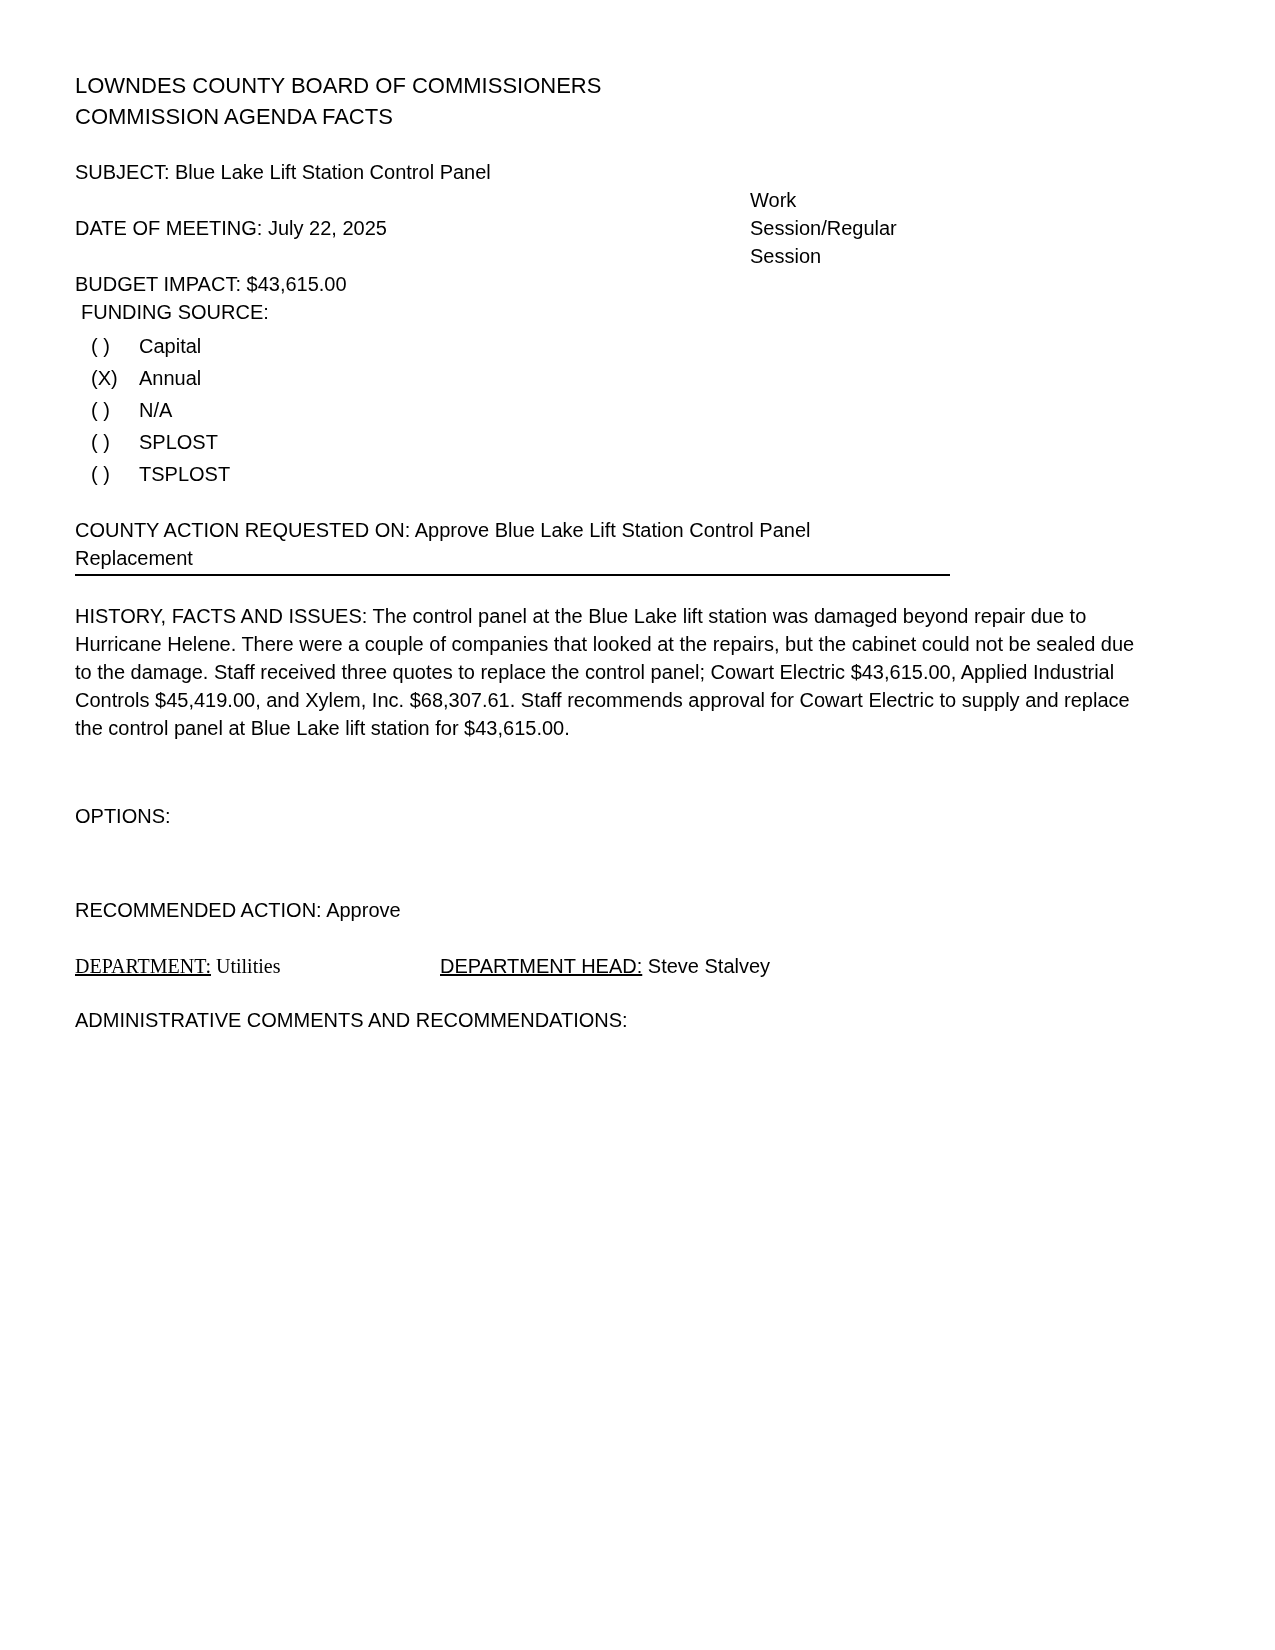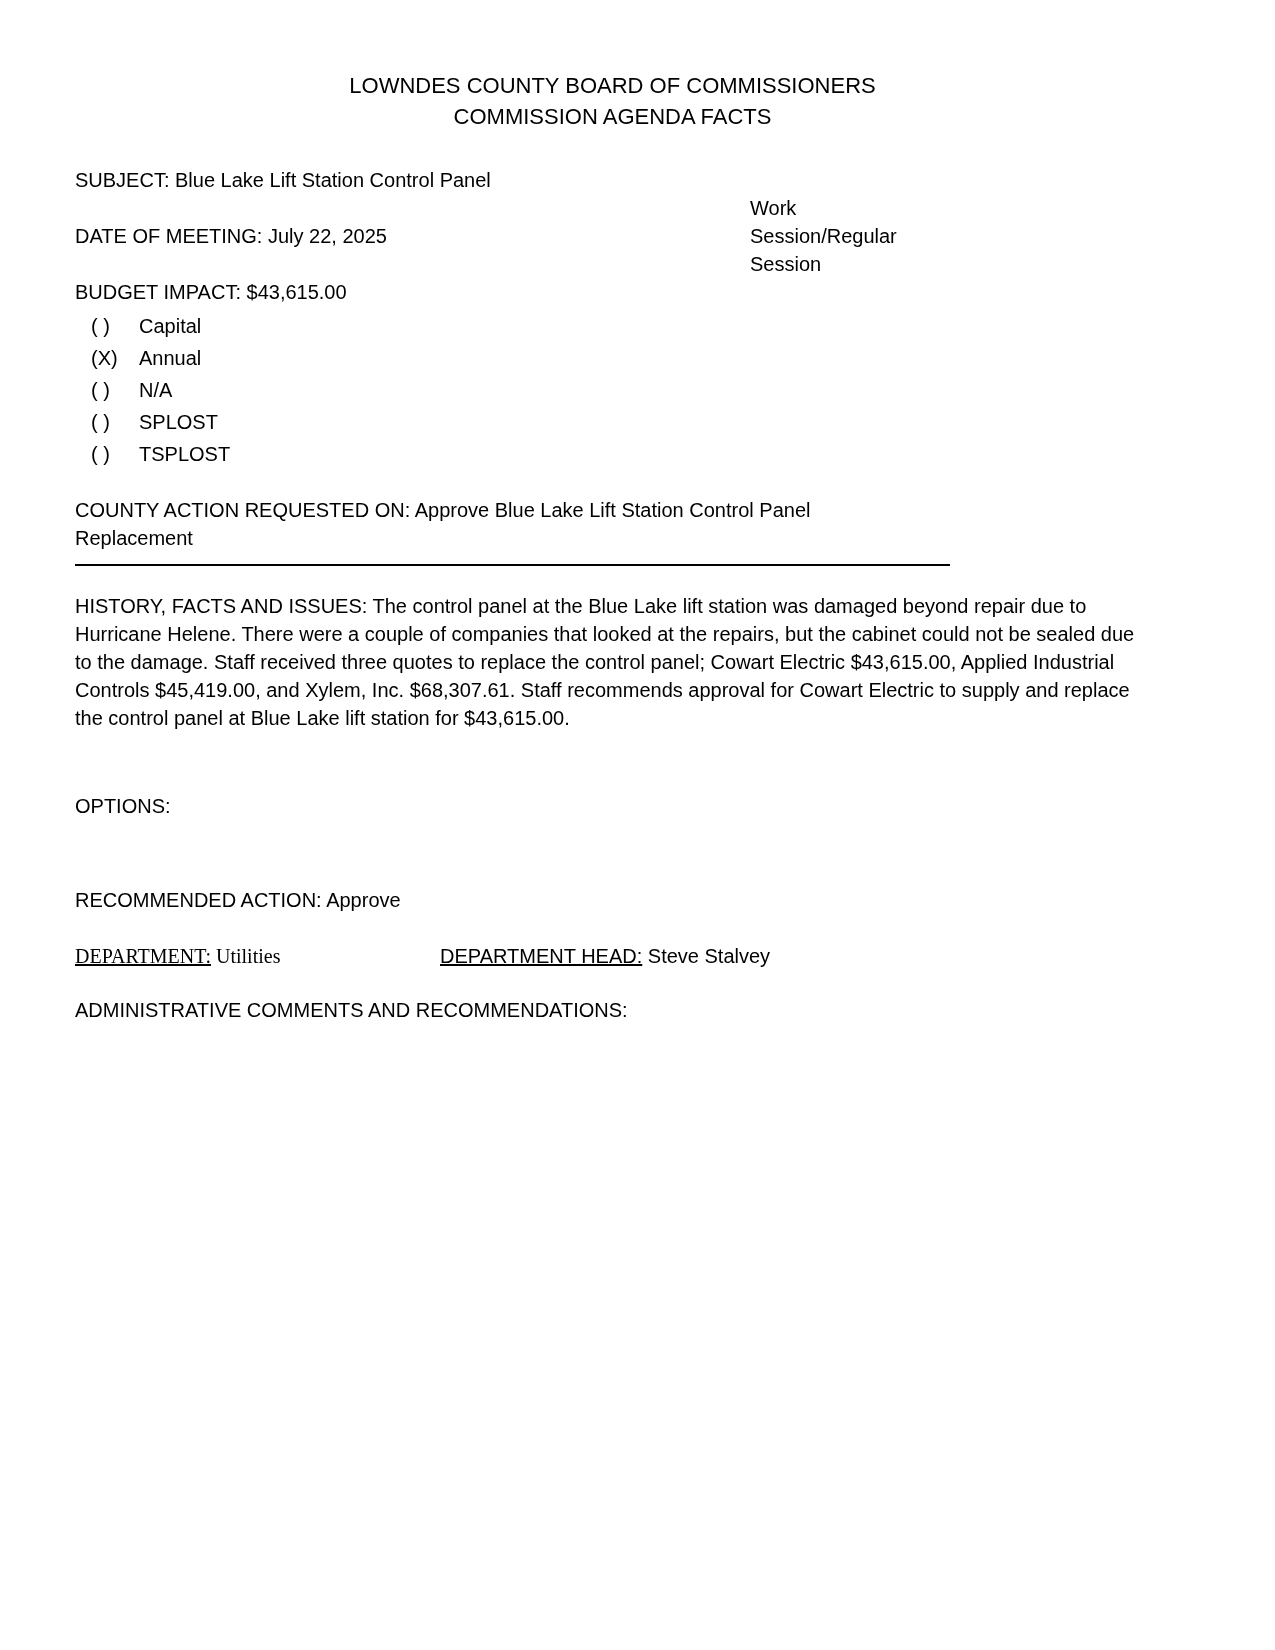--- a/index.html
+++ b/index.html
@@ -16,24 +16,23 @@
     line-height: 28px;
     overflow: hidden;
   }
   .doc {
     box-sizing: border-box;
     width: 1275px;
     height: 1650px;
     padding: 70px 125px 0 75px;
   }
   .title-block {
-    text-align: center;
     font-size: 22px;
     line-height: 31px;
-    margin-bottom: 34px;
+    margin-bottom: 26px;
   }
   .meta {
     position: relative;
   }
   .meta p {
     margin: 0;
   }
   .date-line {
     margin-top: 28px !important;
   }
@@ -61,21 +60,21 @@
   .funding-mark {
     display: inline-block;
     width: 48px;
   }
   .county-action {
     margin: 26px 0 0 0;
   }
   .county-action .ca-line2 {
     width: 875px;
     border-bottom: 2px solid #000000;
-    padding-bottom: 12px;
+    padding-bottom: 2px;
   }
   .history {
     margin: 26px 0 0 0;
   }
   .options-row {
     display: flex;
     margin-top: 60px;
   }
   .options-label {
     width: 100px;
@@ -118,20 +117,21 @@
     <p class="date-line"><span>DATE OF MEETING:</span> <span>July 22, 2025</span></p>
     <div class="session-block">
       <div>Work</div>
       <div>Session/Regular</div>
       <div>Session</div>
     </div>
   </section>
 
   <p class="budget-line"><span>BUDGET IMPACT:</span> <span>$43,615.00</span></p>
 
+  <p class="funding-label">FUNDING SOURCE:</p>
 
   <ul class="funding-list">
     <li><span class="funding-mark">( )</span><span>Capital</span></li>
     <li><span class="funding-mark">(X)</span><span>Annual</span></li>
     <li><span class="funding-mark">( )</span><span>N/A</span></li>
     <li><span class="funding-mark">( )</span><span>SPLOST</span></li>
     <li><span class="funding-mark">( )</span><span>TSPLOST</span></li>
   </ul>
 
   <div class="county-action">

